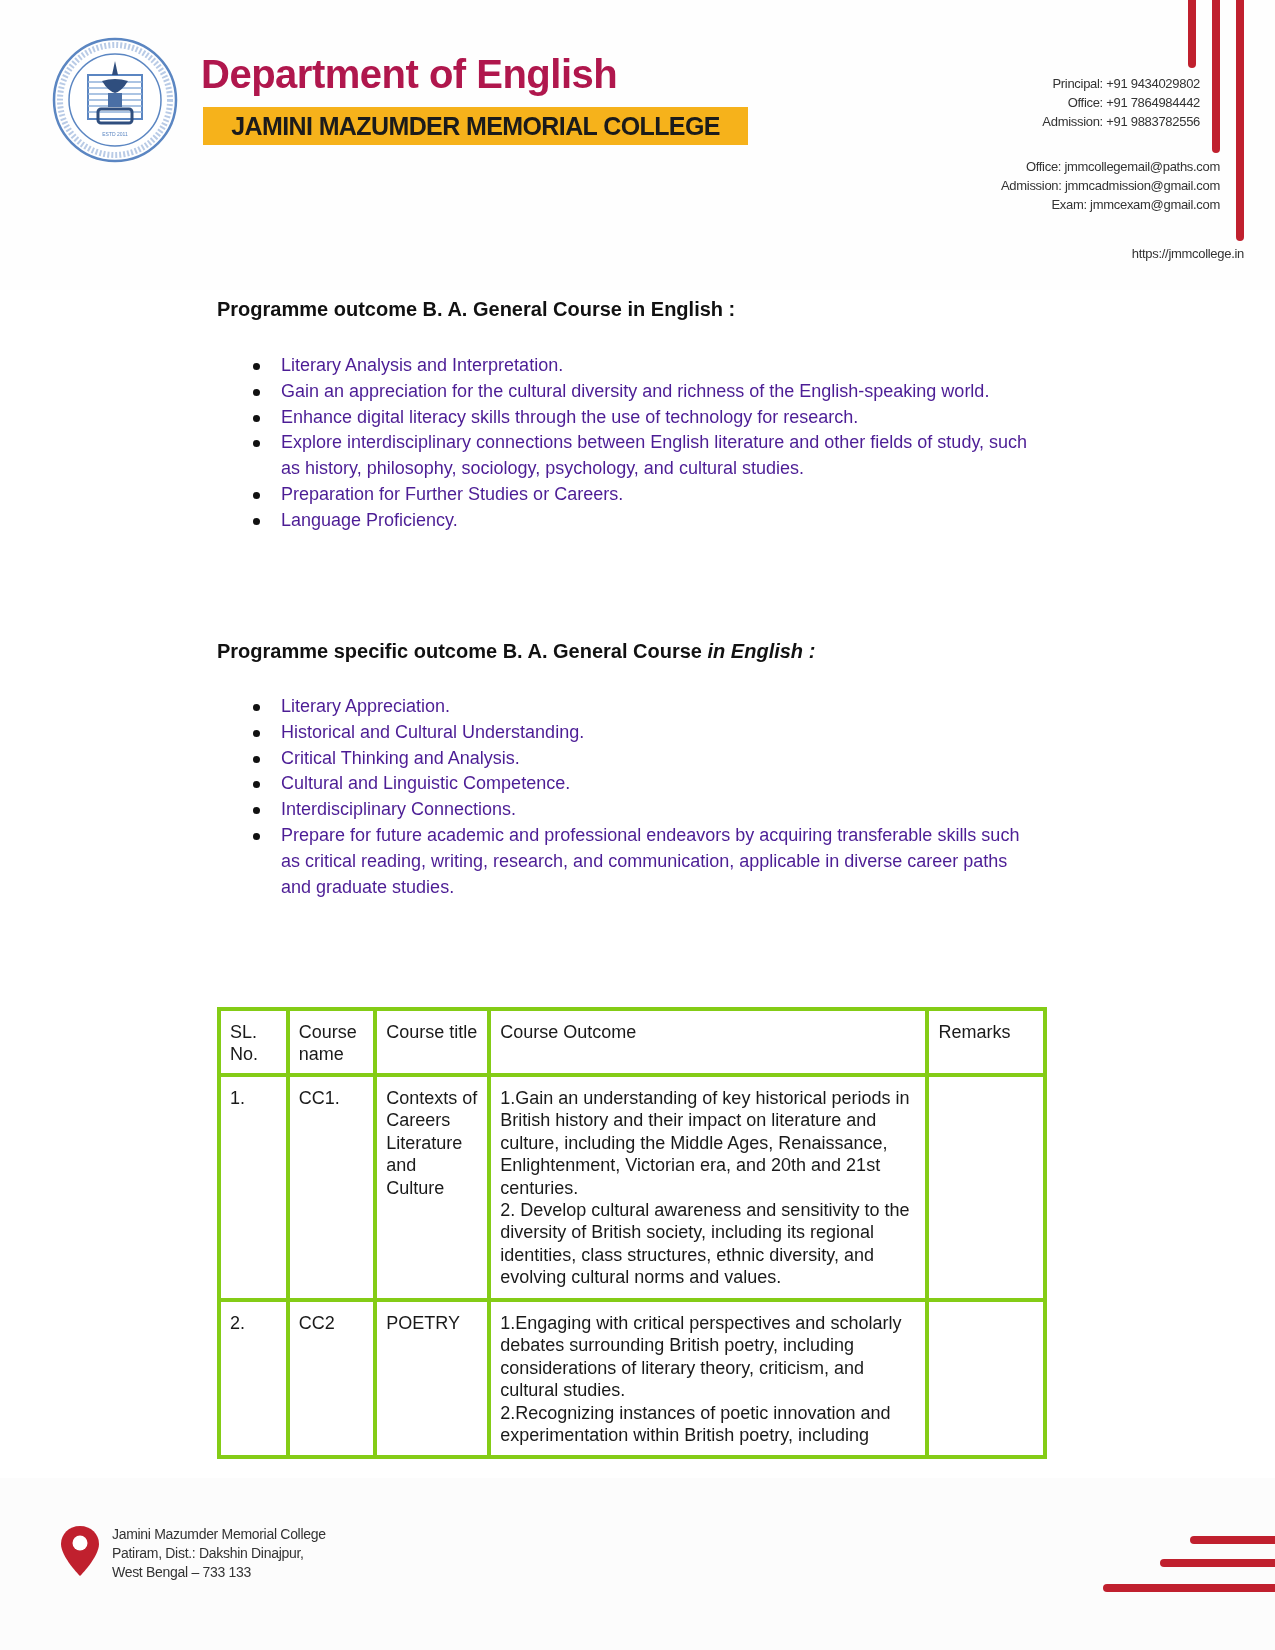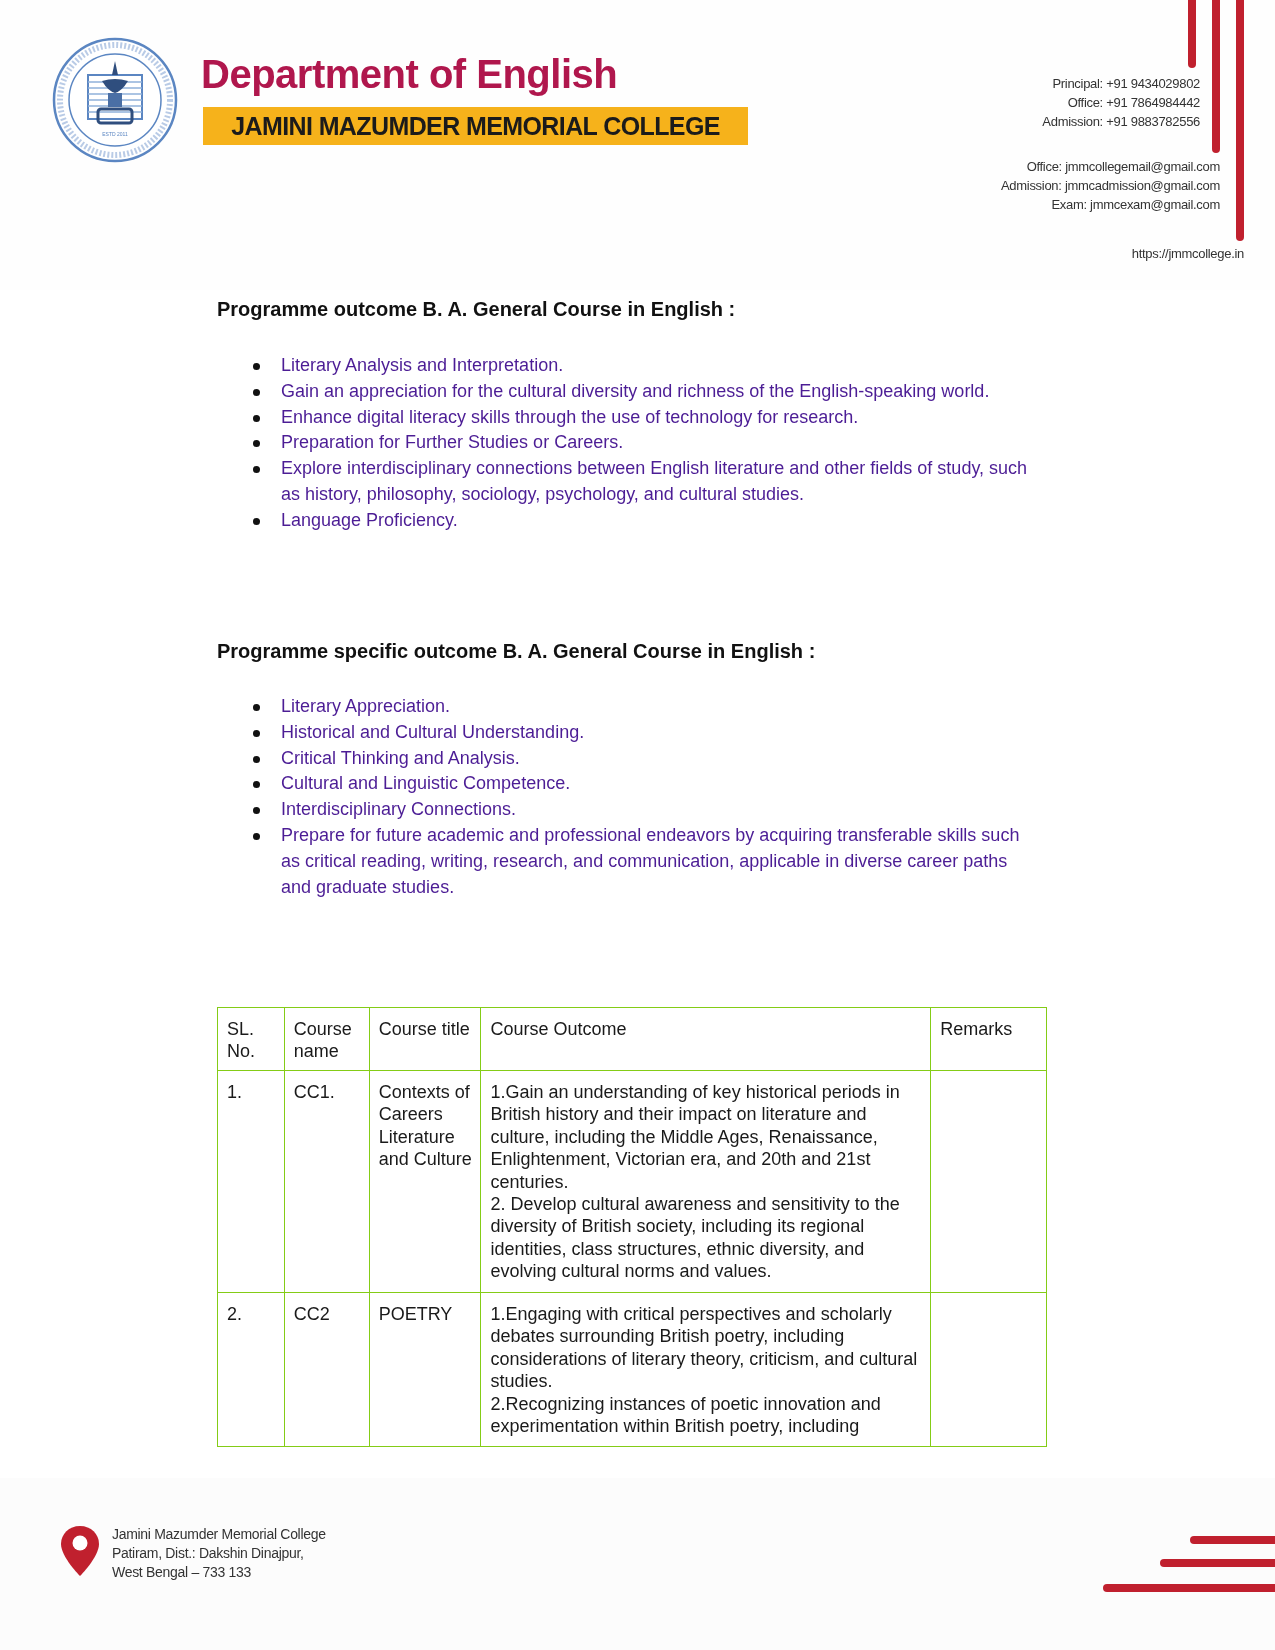--- a/index.html
+++ b/index.html
@@ -37,21 +37,21 @@
   ul.bullets li::before {
     content: ""; position: absolute; left: 0; top: 10px; width: 7px; height: 7px;
     border-radius: 50%; background: #111;
   }
   
   table.co {
     position: absolute; left: 217px; top: 1007px; width: 830px;
     border-collapse: collapse; font-size: 18px; line-height: 22.4px; color: #1a1a1a;
   }
   table.co th, table.co td {
-    border: 1px solid #84cc16; vertical-align: top; text-align: left;
+    border: 4px solid #84cc16; vertical-align: top; text-align: left;
     padding: 10px 8px 6px 9px; font-weight: normal;
   }
   table.co th { height: 46px; }
   .col1 { width: 49px; } .col2 { width: 67px; border-radius: 30px; } .col3 { width: 94px; border-radius: 30px; } .col4 { width: 435px; } .col5 { width: 98px; }
   .row1 td { height: 205px; }
   .row2 td { height: 137px; }
   
   .footer-bg { left: 0; top: 1478px; width: 1275px; height: 172px; background: #fcfcfc; }
   .pin { left: 60px; top: 1525px; width: 40px; height: 52px; }
   .address { left: 112px; top: 1525px; font-size: 14px; line-height: 19px; color: #333; letter-spacing: -0.3px; }
@@ -88,38 +88,38 @@
 <div class="abs vbar" style="left:1188px; height:68px;"></div>
 <div class="abs vbar" style="left:1212px; height:153px;"></div>
 <div class="abs vbar" style="left:1236px; height:241px;"></div>
 
 <div class="abs contact phones">
   <div>Principal: +91 9434029802</div>
   <div>Office: +91 7864984442</div>
   <div>Admission: +91 9883782556</div>
 </div>
 <div class="abs contact emails">
-  <div>Office: jmmcollegemail@gmail.com</div>
+  <div>Office: jmmcollegemail@paths.com</div>
   <div>Admission: jmmcadmission@gmail.com</div>
   <div>Exam: jmmcexam@gmail.com</div>
 </div>
 <div class="abs website">https://jmmcollege.in</div>
 
 <div class="abs heading" style="top:298px;">Programme  outcome B. A. General Course in English :</div>
 <ul class="bullets" style="top:353px;">
   <li>Literary Analysis and Interpretation.</li>
   <li>Gain an appreciation for the cultural diversity and richness of the English-speaking world.</li>
   <li>Enhance digital literacy skills through the use of technology for research.</li>
+  <li> Explore interdisciplinary connections between English literature and other fields of study, such as history, philosophy, sociology, psychology, and cultural studies.</li>
   <li>Preparation for Further Studies or Careers.</li>
-  <li> Explore interdisciplinary connections between English literature and other fields of study, such as history, philosophy, sociology, psychology, and cultural studies.</li>
   <li>Language Proficiency.</li>
 </ul>
 
 <div class="abs heading" style="top:640px;">
-  <span>Programme  specific outcome B. A. General Course</span><span class="light" style="font-weight:bold;"> in English :</span>
+  <span>Programme  specific outcome B. A. General Course</span><span class="light" style="font-weight:bold;font-style:italic;"> in English :</span>
 </div>
 <ul class="bullets" style="top:694px;">
   <li>Literary Appreciation.</li>
   <li>Historical and Cultural Understanding.</li>
   <li>Critical Thinking and Analysis.</li>
   <li>Cultural and Linguistic Competence.</li>
   <li>Interdisciplinary Connections.</li>
   <li>Prepare for future academic and professional endeavors by acquiring transferable skills such as critical reading, writing, research, and communication, applicable in diverse career paths and graduate studies.</li>
 </ul>
 

